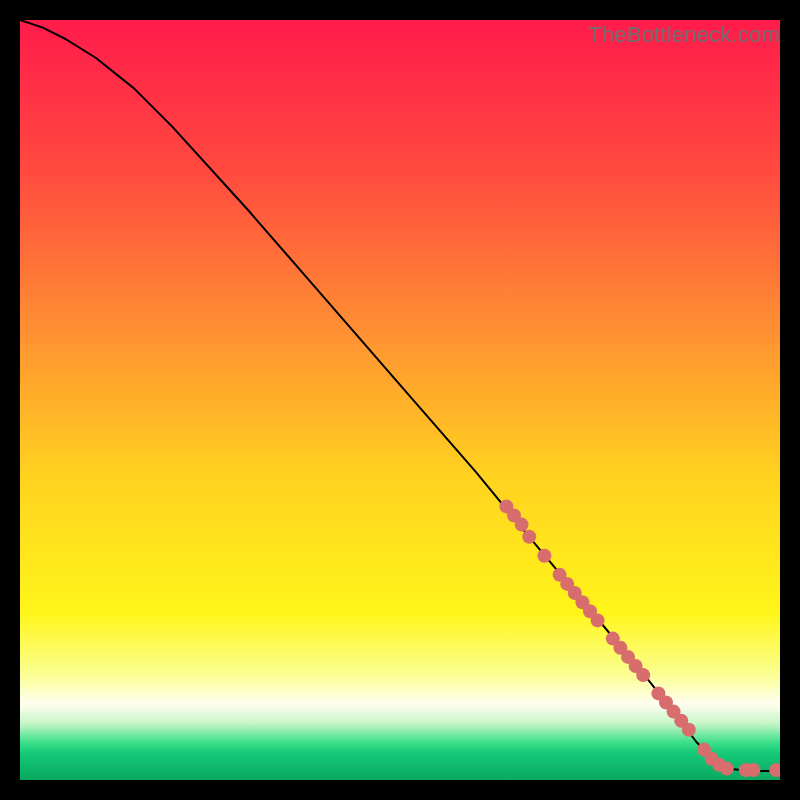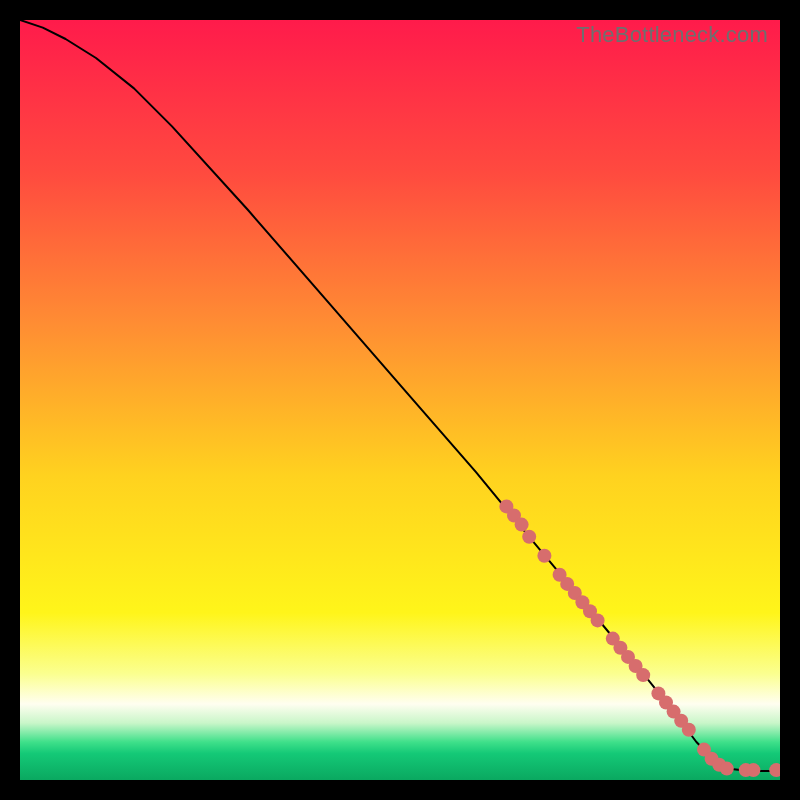--- a/index.html
+++ b/index.html
@@ -22,21 +22,21 @@
   .plot {
     position: absolute;
     left: 0;
     top: 0;
     width: 760px;
     height: 760px;
   }
   .watermark {
     position: absolute;
     top: 2px;
-    right: 12px;
+    right: 0;
     color: #6f6f6f;
     font-size: 22px;
     letter-spacing: 0.2px;
     font-weight: 500;
   }
 </style>
 </head>
 <body>
 
 <div class="frame">

